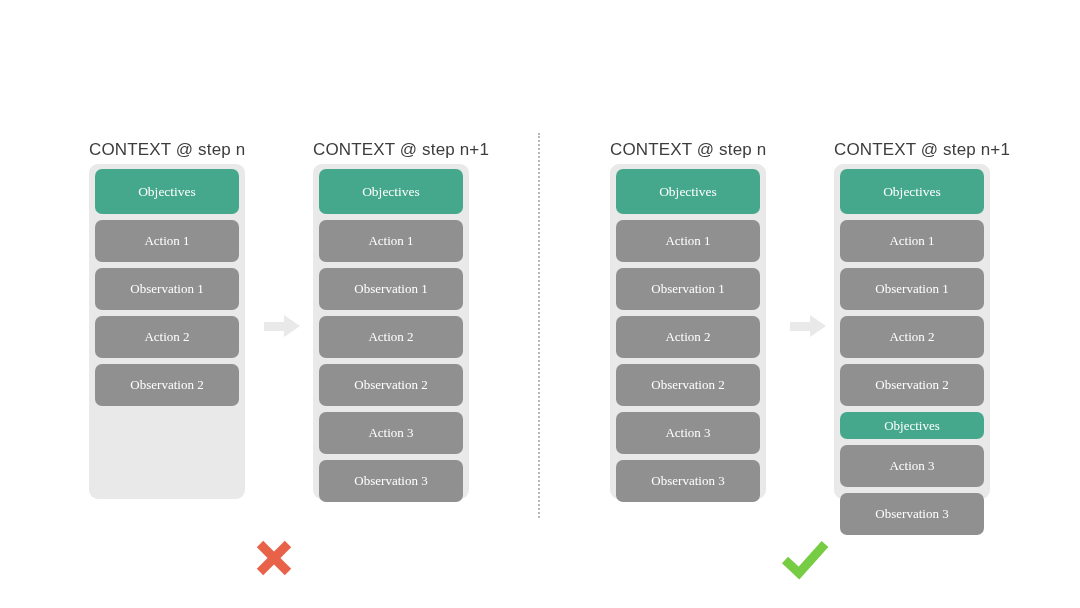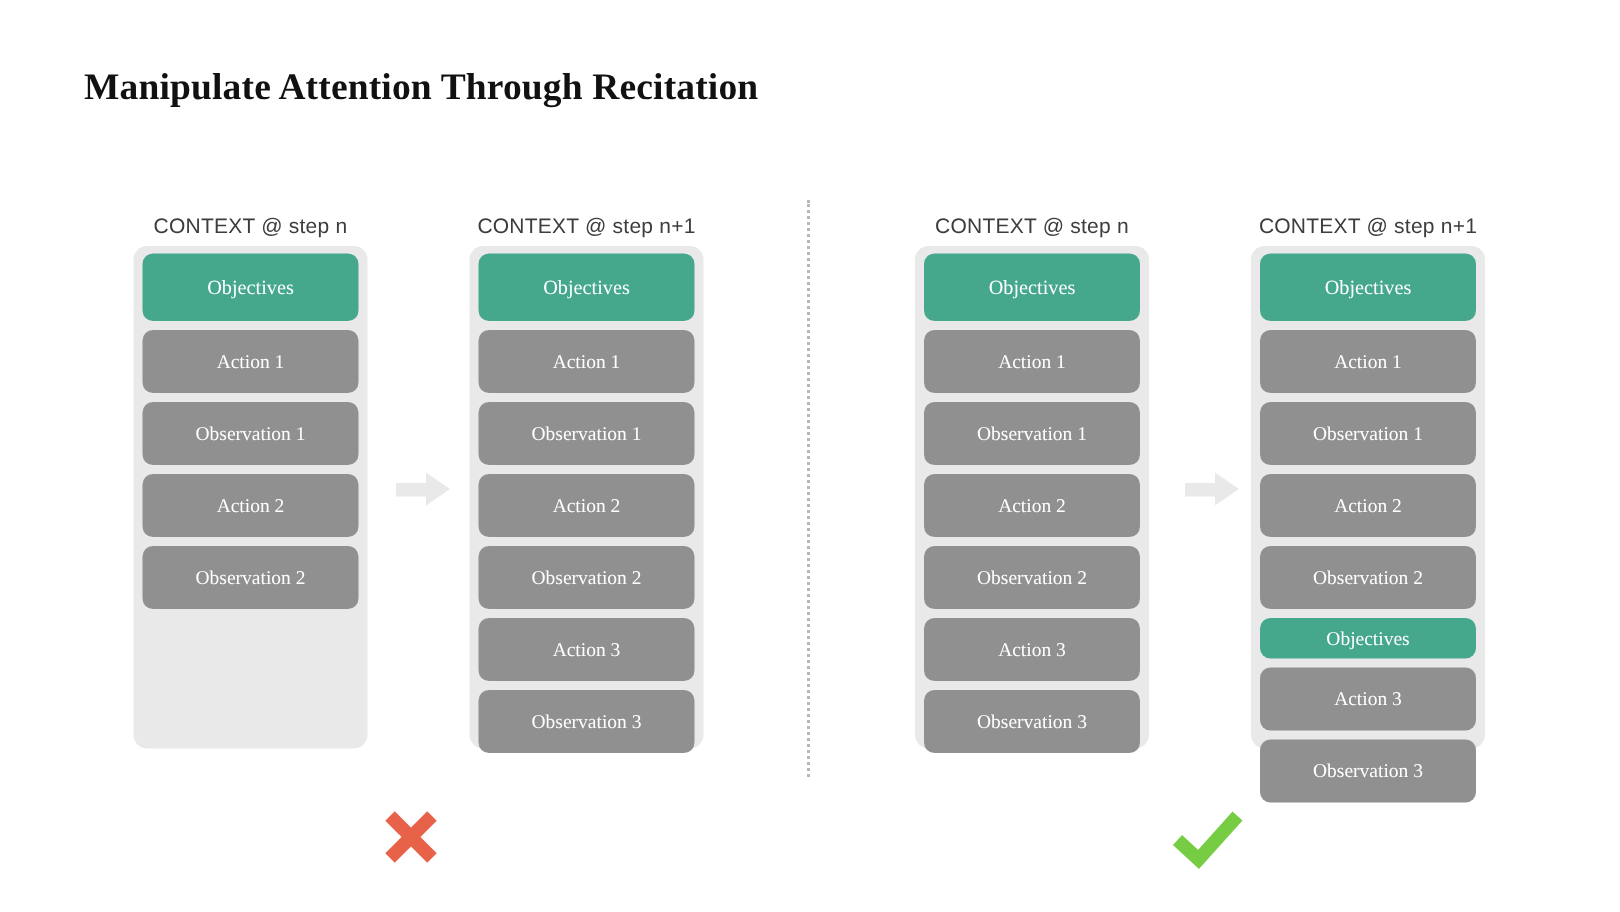--- a/index.html
+++ b/index.html
@@ -33,21 +33,21 @@
   }
 
   
   .column {
     position: absolute;
     width: 156px;
   }
 
   .column-header {
     font-family: "Liberation Sans", sans-serif;
-    font-size: 14px;
+    font-size: 17px;
     color: #3d3d3d;
     text-align: center;
     letter-spacing: 0.15px;
     height: 18px;
     line-height: 18px;
     white-space: nowrap;
   }
 
   .card {
     margin-top: 5px;
@@ -132,21 +132,20 @@
   }
   .verdict svg {
     display: block;
   }
 </style>
 </head>
 <body>
 
 <div class="slide">
 
-  <div class="slide-title">Manipulate Attention Through Recitation</div>
 
   <div class="divider"></div>
 
   <div id="columns-layer">
       <div class="column" style="left: 89px; top: 141px;">
         <div class="column-header">CONTEXT @ step n</div>
         <div class="card">
           <div class="pill teal">Objectives</div>
           <div class="pill gray">Action 1</div>
           <div class="pill gray">Observation 1</div>

